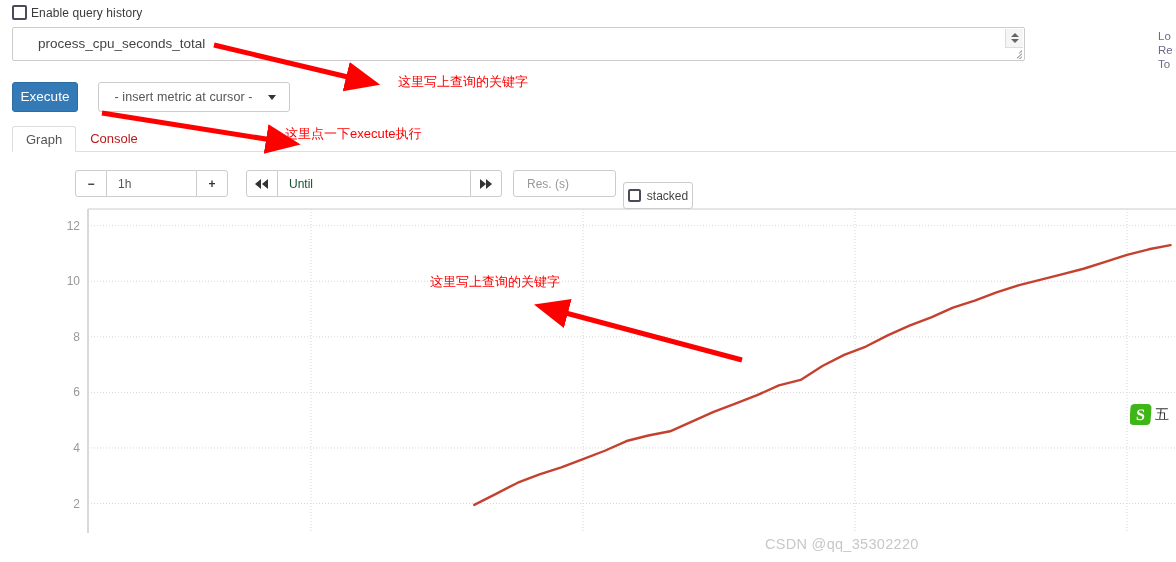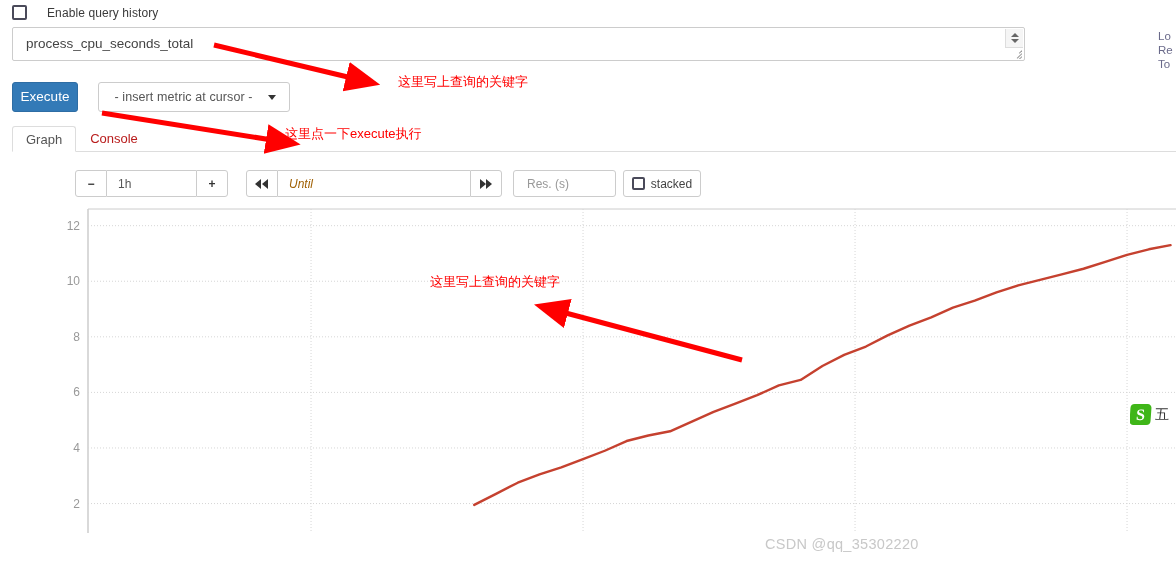--- a/index.html
+++ b/index.html
@@ -18,21 +18,21 @@
     -webkit-font-smoothing: antialiased;
   }
 
   
   .history-row {
     position: absolute;
     left: 12px;
     top: 5px;
     display: flex;
     align-items: center;
-    gap: 20px;
+    gap: 4px;
   }
   .cb {
     width: 11px;
     height: 11px;
     border: 2px solid #4a4a5a;
     border-radius: 2px;
     background: #ffffff;
     display: inline-block;
     flex: 0 0 auto;
   }
@@ -49,21 +49,21 @@
     top: 27px;
     width: 1013px;
     height: 34px;
     border: 1px solid #cccccc;
     border-radius: 2px;
     background: #ffffff;
     box-sizing: border-box;
   }
   .query-text {
     position: absolute;
-    left: 13px;
+    left: 25px;
     top: 8px;
     font-size: 13.5px;
     color: #444444;
     white-space: pre;
     font-family: "Liberation Sans", sans-serif;
   }
   .query-spinner {
     position: absolute;
     right: 1px;
     top: 1px;
@@ -221,41 +221,41 @@
   }
 
   .until-group { left: 246px; }
   .until-group .gbtn:first-child { border-radius: 3px 0 0 3px; }
   .until-group .gbtn:last-child  { border-radius: 0 3px 3px 0; }
   .until-group .gfield {
     width: 192px;
     border-left: 0; border-right: 0;
     justify-content: flex-start;
     padding-left: 11px;
-    color: #a16207;
-    font-style: italic;
+    color: #14532d;
   }
 
   .res-group { left: 513px; text-align: right; }
   .res-group .gfield {
     width: 103px;
     border-radius: 3px;
     justify-content: flex-start;
     padding-left: 13px;
     color: #999999;
   }
 
   .stacked-group { left: 623px; }
   .stacked-group .gfield {
-    width: 78px;
+    width: 70px;
     border-radius: 3px;
     gap: 6px;
     color: #444444;
     font-size: 12px;
     cursor: pointer;
+    margin-top: 12px;
   }
   .cb-sm {
     width: 9px; height: 9px;
     border: 2px solid #4a4a5a;
     border-radius: 2px;
     background: #ffffff;
     flex: 0 0 auto;
   }
 
   

